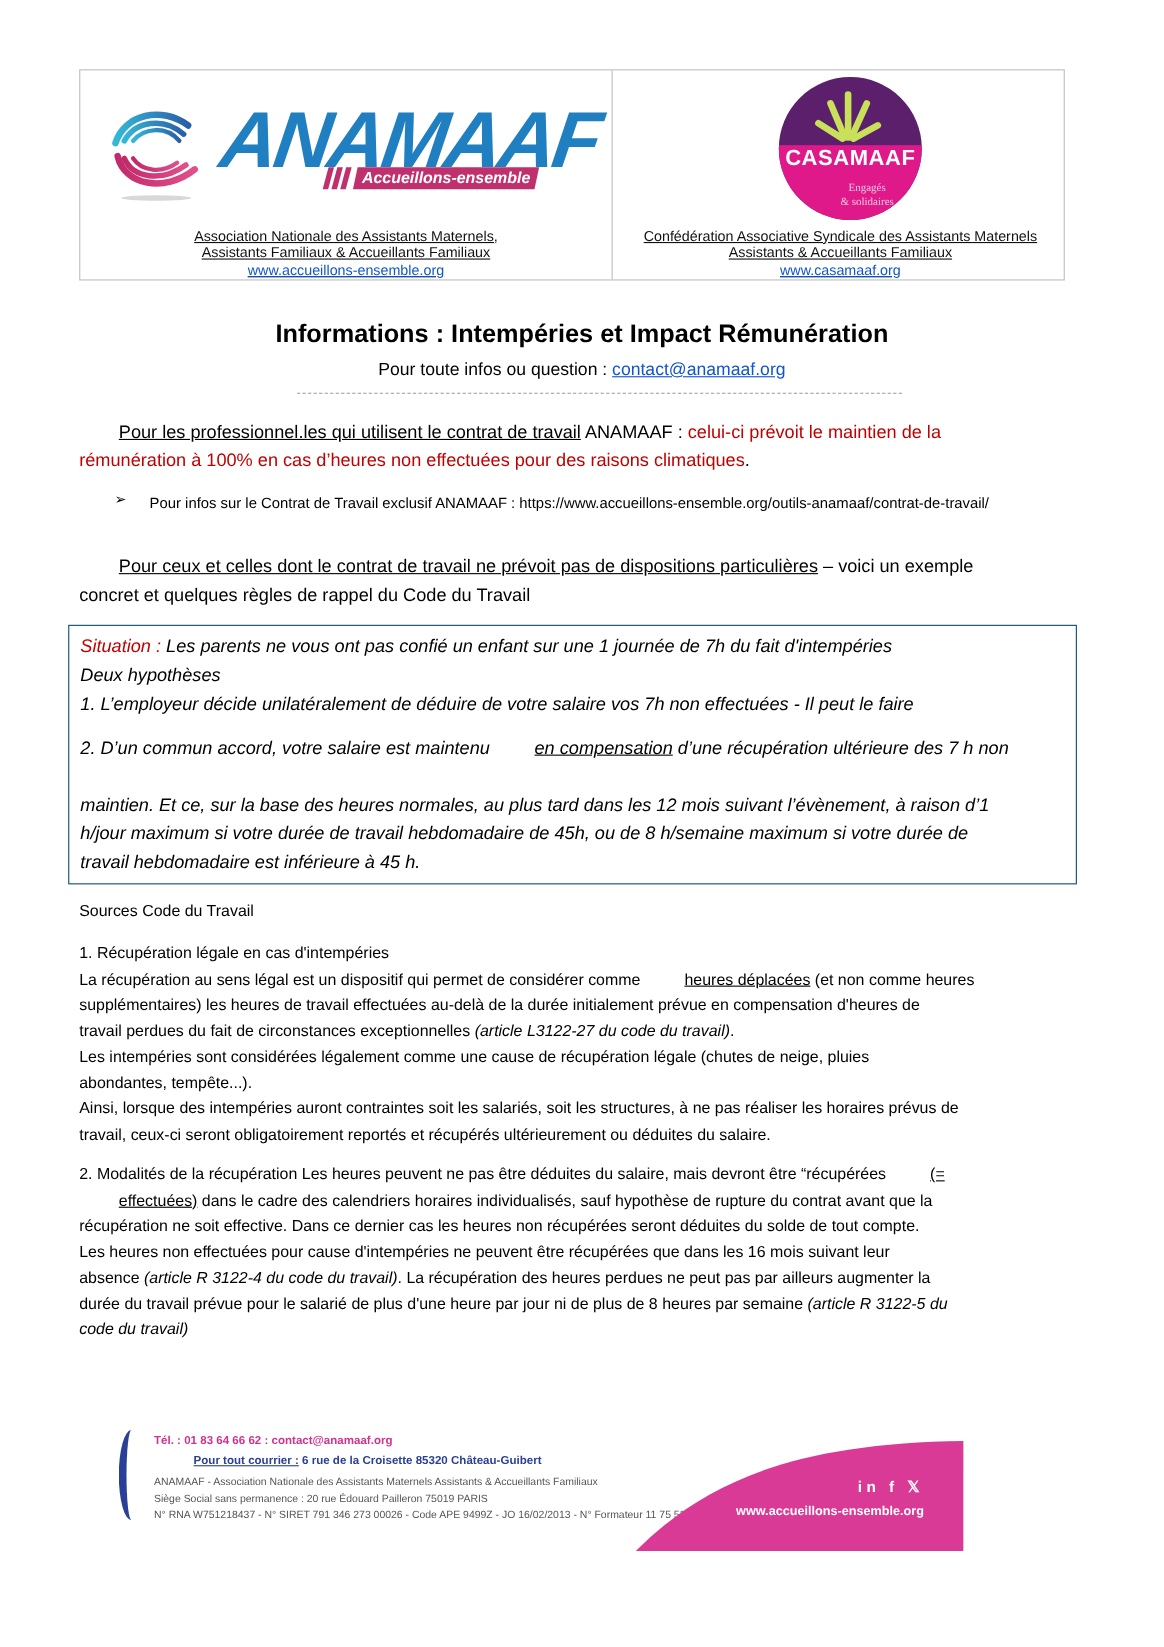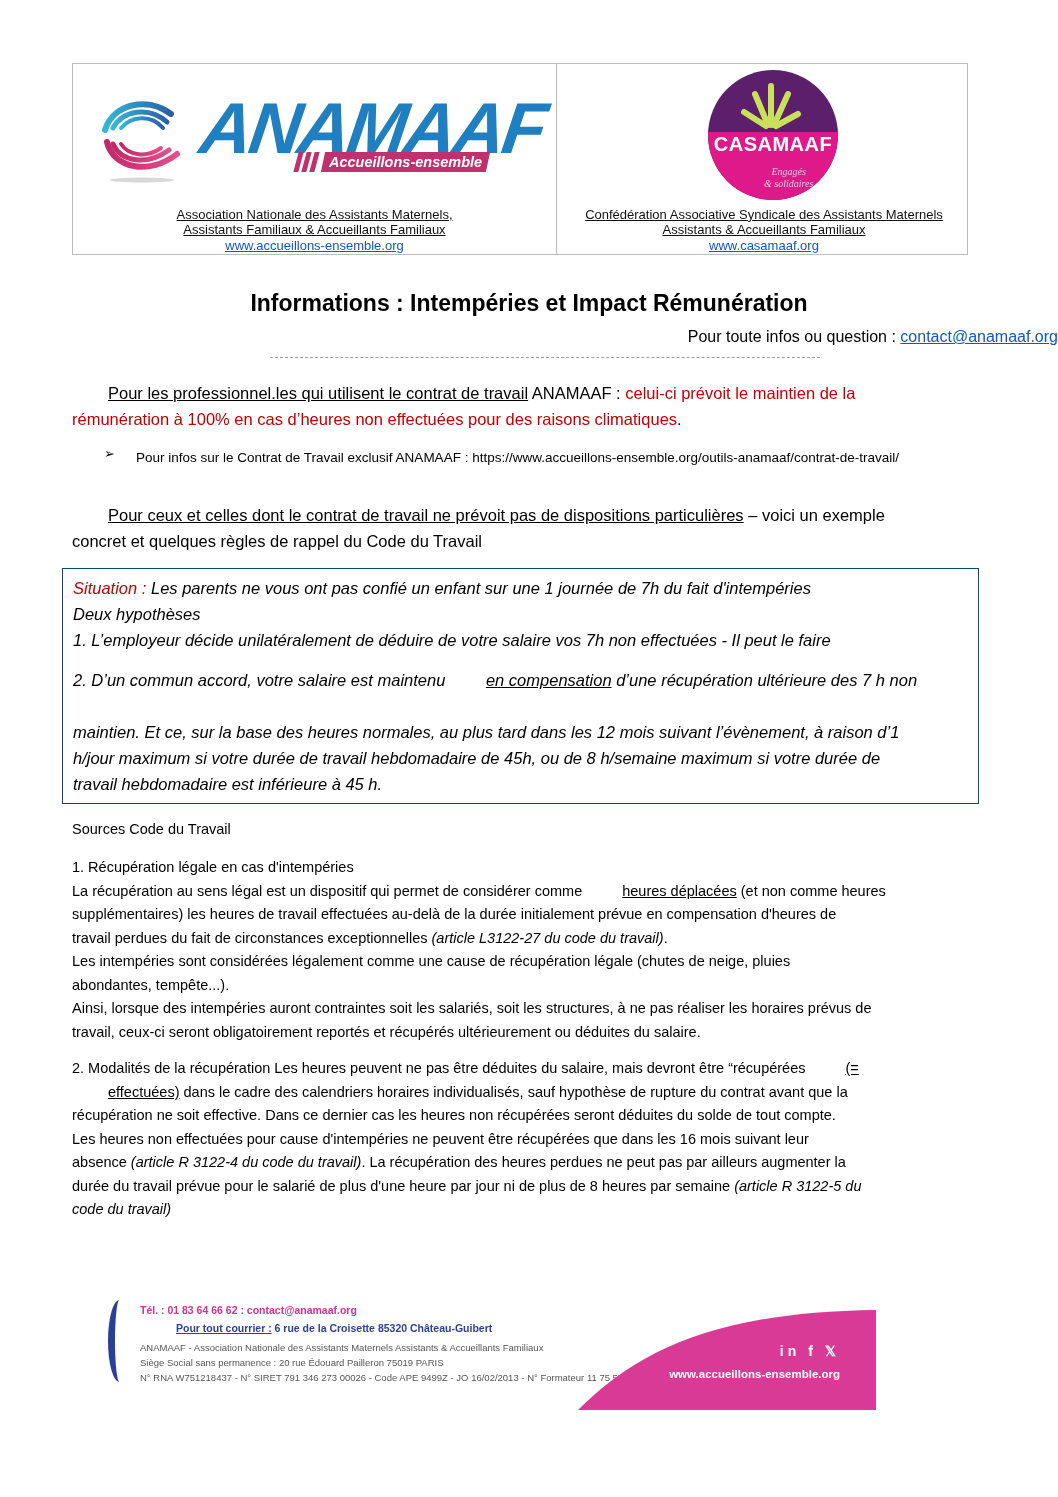--- a/index.html
+++ b/index.html
@@ -19,26 +19,26 @@
   .anamaaf-word { position: absolute; left: 128px; top: 26px; font-family: "Liberation Sans", sans-serif; font-weight: bold; font-style: italic; font-size: 72px; letter-spacing: -3px; line-height: 76px; color: #1f7fc0; transform: skewX(-8deg); }
   .anamaaf-bars { position: absolute; left: 223px; top: 88px; display: flex; gap: 3px; }
   .anamaaf-bars span { display: block; width: 5px; height: 20px; background: #c0306d; transform: skewX(-15deg); }
   .anamaaf-tag { position: absolute; left: 250px; top: 88px; width: 165px; height: 20px; background: #c0306d; color: #fff; font-style: italic; font-weight: bold; font-size: 14.5px; line-height: 20px; text-align: center; transform: skewX(-12deg); }
   .anamaaf-tag span { display: inline-block; transform: skewX(12deg); }
 
   
   .casa-logo { position: absolute; left: 151px; top: 6px; width: 130px; height: 130px; border-radius: 50%; overflow: hidden; background: #5b1f6b; }
   .casa-logo .pink { position: absolute; left: 0; right: 0; top: 62px; bottom: 0; background: #e0198a; }
   .casa-logo .name { position: absolute; left: 0; right: 0; top: 63px; text-align: center; color: #fff; font-weight: bold; font-size: 20px; letter-spacing: 0.5px; }
-  .casa-logo .sub { position: absolute; left: 56px; top: 96px; color: #f5c6df; font-family: "Liberation Serif", serif; font-style: italic; font-size: 10px; line-height: 12px; text-align: center; }
+  .casa-logo .sub { position: absolute; left: 56px; top: 96px; color: #f5c6df; font-family: "Liberation Serif", serif; font-size: 10px; line-height: 12px; text-align: center; }
   .casa-logo svg { position: absolute; left: 0; top: 0; }
 
   
   .title { position: absolute; left: 0; right: 0; top: 290px; text-align: center; font-weight: bold; font-size: 23px; }
-  .subtitle { position: absolute; left: 0; right: 0; top: 328px; text-align: right; font-size: 16px; }
+  .subtitle { position: absolute; left: 0; right: 0; top: 328px; text-align: center; font-size: 16px; }
   .dashrule { position: absolute; left: 270px; width: 550px; top: 357px; border-top: 1px dashed #9a9a9a; }
 
   .p { position: absolute; left: 72px; width: 880px; font-size: 16.5px; line-height: 26px; }
   .red { color: #c00000; }
   .u { text-decoration: underline; margin-left: 36px; }
   .b { font-weight: normal; }
   .i { font-style: italic; }
 
   .bullet { position: absolute; left: 104px; top: 446px; font-size: 13px; }
   .bullet-text { position: absolute; left: 136px; top: 446px; width: 810px; font-size: 13.5px; line-height: 23px; }

